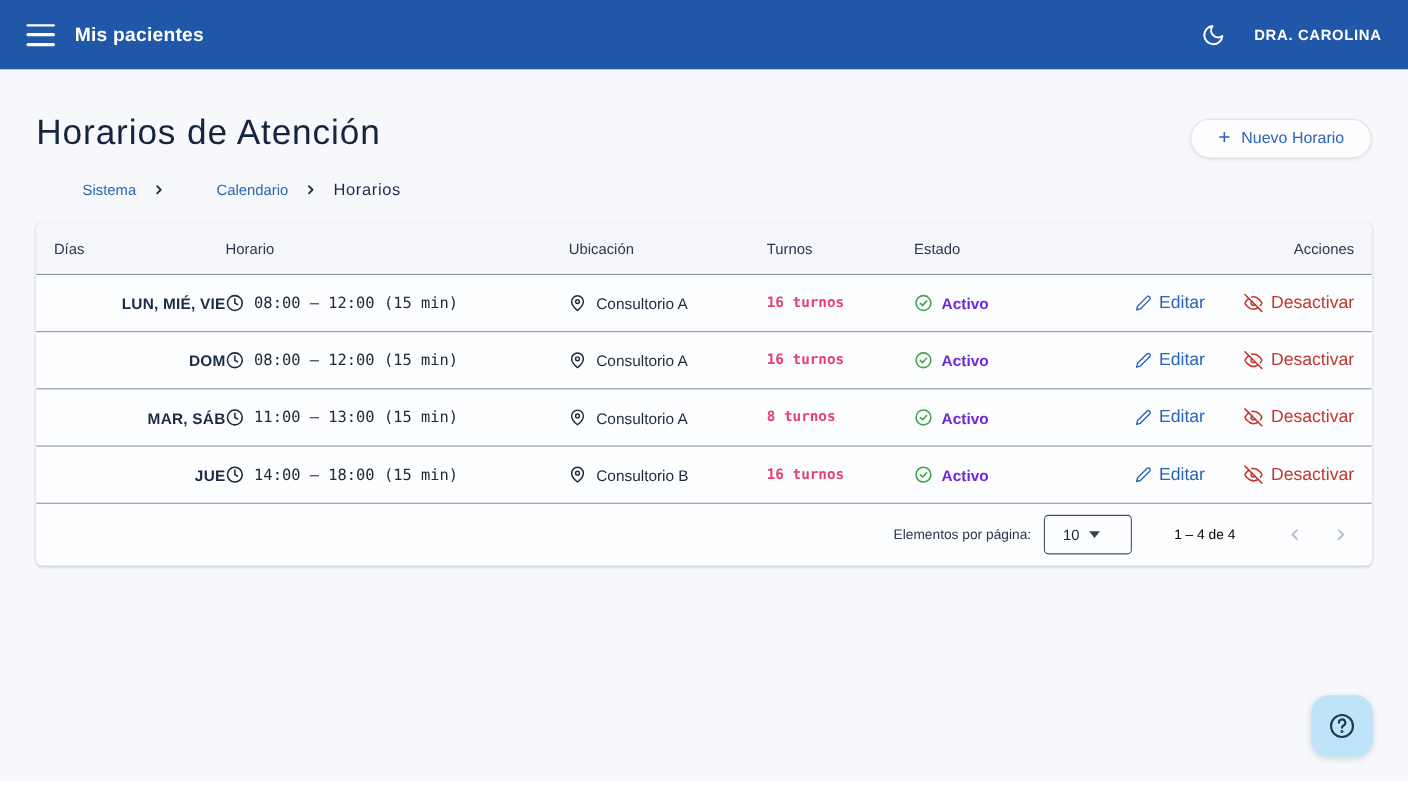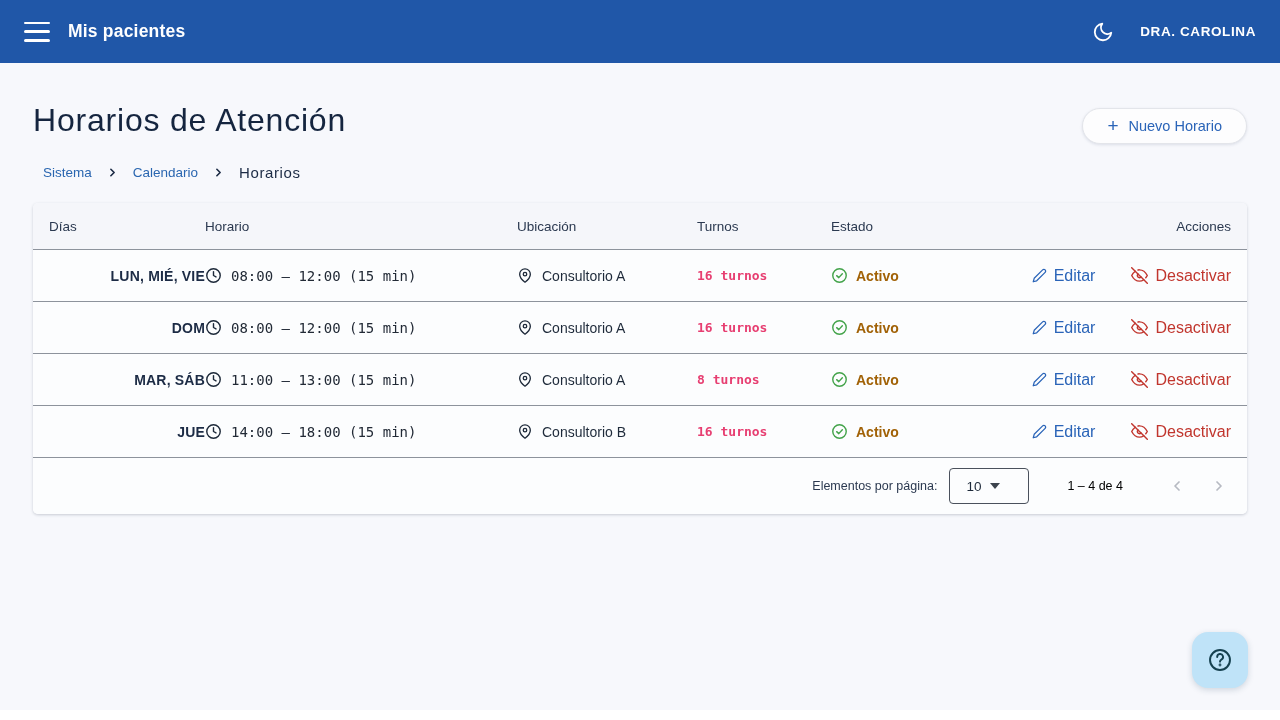--- a/index.html
+++ b/index.html
@@ -18,37 +18,37 @@
   
   .content { padding:0 33px; }
   .page-head { display:flex; align-items:flex-start; justify-content:space-between; padding-top:39px; }
   .page-title { font-size:32px; font-weight:500; color:#15253f; letter-spacing:0.8px; }
   .new-btn { display:flex; align-items:center; gap:10px; background:#fdfdfe; border:1px solid #e3e5ea; border-radius:19px;
              padding:9px 24px; color:#2a64b8; font-size:14.5px; cursor:pointer; box-shadow:0 1px 3px rgba(30,50,90,0.12); margin-top:6px; }
   .plus-glyph { font-size:19px; line-height:14px; font-weight:400; }
 
   
   .breadcrumb { display:flex; align-items:center; gap:14px; margin:20px 0 0 10px; }
-  .crumb-link { color:#2a66b0; font-size:13.5px; text-decoration:none; cursor:pointer; }
+  .crumb-link { color:#2a66b0; font-size:13.5px; text-decoration:none; cursor:pointer;margin-left:32px; }
   .crumb-sep svg { display:block; }
   .crumb-current { color:#1c2b45; font-size:15px; letter-spacing:0.6px; }
 
   
   .card { margin-top:22px; background:#fcfdfe; border-radius:5px; box-shadow:0 1px 3px rgba(30,40,70,0.22); overflow:hidden; }
   .t-row { display:grid; grid-template-columns:156px 312px 180px 134px 1fr auto; align-items:center; padding:0 16px; }
   .t-head { height:46px; background:#f5f6fa; }
   .t-head .th { font-size:13.5px; color:#2b3950; }
   .th-actions { text-align:right; }
   .t-body-row { height:52px; border-top:1px solid #8d939c; background:#fcfdfe; }
   .cell-days { font-size:14px; font-weight:700; color:#1c2b45; letter-spacing:0.2px;text-align:right; }
   .cell-time, .cell-loc { display:flex; align-items:center; gap:9px; color:#1e2a3a; }
   .time-text { font-family:"DejaVu Sans Mono", monospace; font-size:14px; color:#222a36; }
   .loc-text { font-size:14px; }
   .cell-slots { font-family:"DejaVu Sans Mono", monospace; font-size:13px; font-weight:700; color:#e73e71; }
-  .cell-status { display:flex; align-items:center; gap:8px; color:#a16207; font-size:14px; font-weight:700; }
+  .cell-status { display:flex; align-items:center; gap:8px; color:#6d28d9; font-size:14px; font-weight:700; }
   .cell-actions { display:flex; align-items:center; gap:36px; justify-content:flex-end; }
   .action { display:flex; align-items:center; gap:7px; font-size:16px; cursor:pointer; background:none; border:none; font-family:inherit; }
   .action-edit { color:#2a64b8; }
   .action-deactivate { color:#c1362e; }
   .icon svg { display:block; }
 
   
   .t-foot { height:57px; border-top:1px solid #8d939c; display:flex; align-items:center; justify-content:flex-end; padding:0 16px; background:#fcfdfe; }
   .pp-label { font-size:12.5px; color:#2b3950; }
   .pp-select { width:80px; height:36px; border:1px solid #4a515c; border-radius:4px; margin-left:12px; display:flex; align-items:center;

